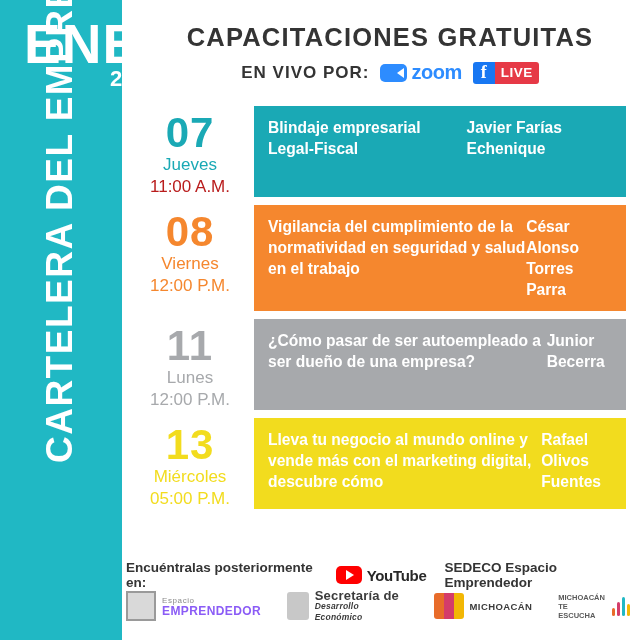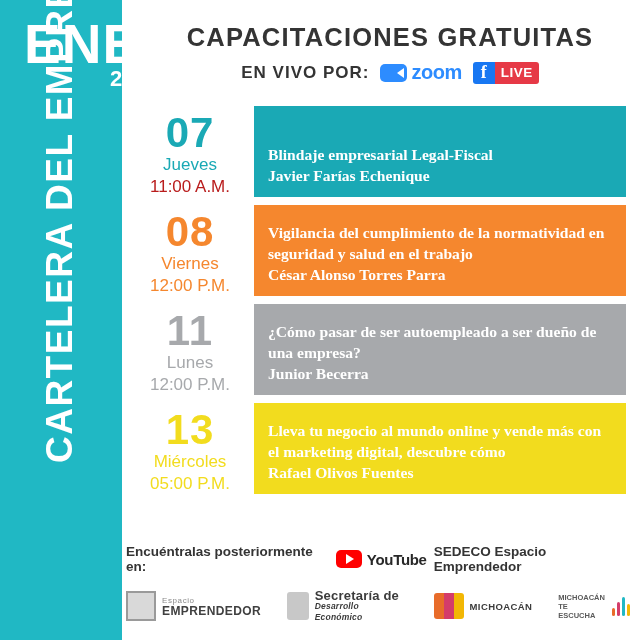--- a/index.html
+++ b/index.html
@@ -190,44 +190,43 @@
   }
   .day-time {
     font-size: 17px;
     font-weight: normal;
     line-height: 21px;
   }
   .desc-col {
     flex: 1 1 auto;
     padding: 11px 16px 11px 14px;
     display: flex;
-    flex-direction: column;
-    justify-content: flex-end;
-    font-family: Liberation Serif, serif;
+    flex-direction: row;
+    justify-content: flex-start;
   }
   .desc-title {
     font-size: 15.6px;
     font-weight: bold;
     line-height: 21px;
   }
   .desc-speaker {
     font-size: 15.6px;
     font-weight: bold;
     line-height: 21px;
   }
   
   .footer {
     position: absolute;
     left: 126px;
-    top: 544px;
+    top: 560px;
     width: 504px;
     display: flex;
     align-items: center;
     justify-content: center;
-    gap: 7px;
+    gap: 18px;
   }
   .footer-text {
     color: #343434;
     font-size: 13.5px;
     font-weight: bold;
   }
   .yt-badge {
     display: inline-flex;
     align-items: center;
     gap: 5px;
@@ -288,21 +287,21 @@
     line-height: 11px;
     text-align: left;
   }
   .logo-l1 {
     font-size: 8px;
     color: #8a8a8a;
     letter-spacing: 0.6px;
   }
   .logo-l2 {
     font-size: 12px;
-    color: #404040;
+    color: #8b5cf6;
     font-weight: bold;
     letter-spacing: 0.4px;
   }
   .logo-seal {
     width: 22px;
     height: 28px;
     background: #c8c8c8;
     border-radius: 3px;
   }
   .logo-l1b {

